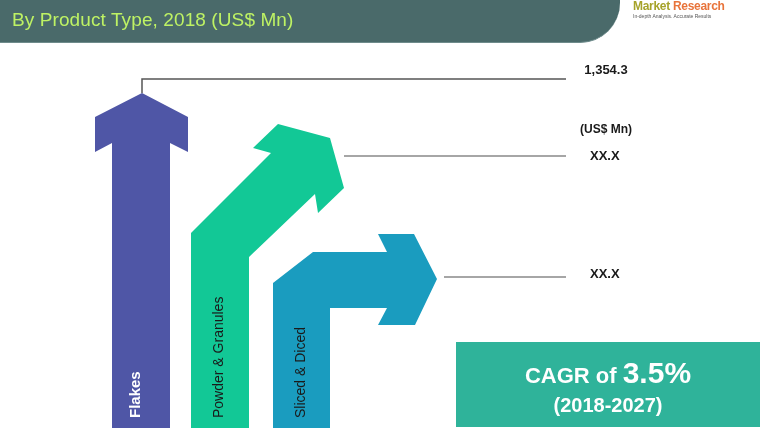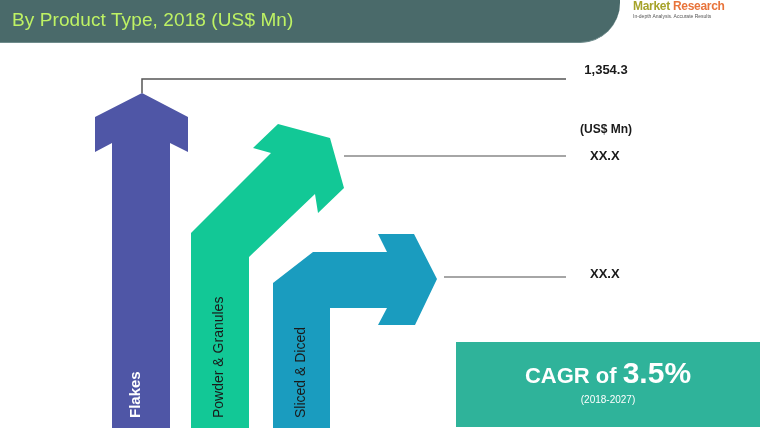--- a/index.html
+++ b/index.html
@@ -17,21 +17,21 @@
     .value-unit { left:566px; top:74px; width:80px; font-size:12px;margin-top:48px; }
     .value-xx1 { left:590px; top:148px; font-size:13px; }
     .value-xx2 { left:590px; top:266px; font-size:13px; }
     .bar-label { position:absolute; transform-origin:left top; transform:rotate(-90deg); white-space:nowrap; font-family:"Liberation Sans", sans-serif; }
     .label-flakes { left:126px; top:418px; color:#ffffff; font-weight:bold; font-size:15px; }
     .label-powder { left:210px; top:418px; color:#1a1a1a; font-size:14px; }
     .label-sliced { left:292px; top:418px; color:#1a1a1a; font-size:14px; }
     .cagr-box { position:absolute; left:456px; top:342px; width:304px; height:85px; background:#2fb39a; color:#ffffff; text-align:center; }
     .cagr-line1 { position:absolute; left:0; right:0; top:14px; font-weight:bold; font-size:22px; }
     .cagr-line1 .big { font-size:30px; }
-    .cagr-line2 { position:absolute; left:0; right:0; top:52px; font-weight:normal; font-size:10px; }
+    .cagr-line2 { position:absolute; left:0; right:0; top:52px; font-weight:bold; font-size:20px; }
   </style>
 </head>
 <body>
 
 <div class="header-bar">
   <div class="header-title">By Product Type, 2018 (US$ Mn)</div>
 </div>
 
 <div class="logo">
   <div class="logo-name"><span class="logo-market">Market </span><span class="logo-research">Research</span></div>

